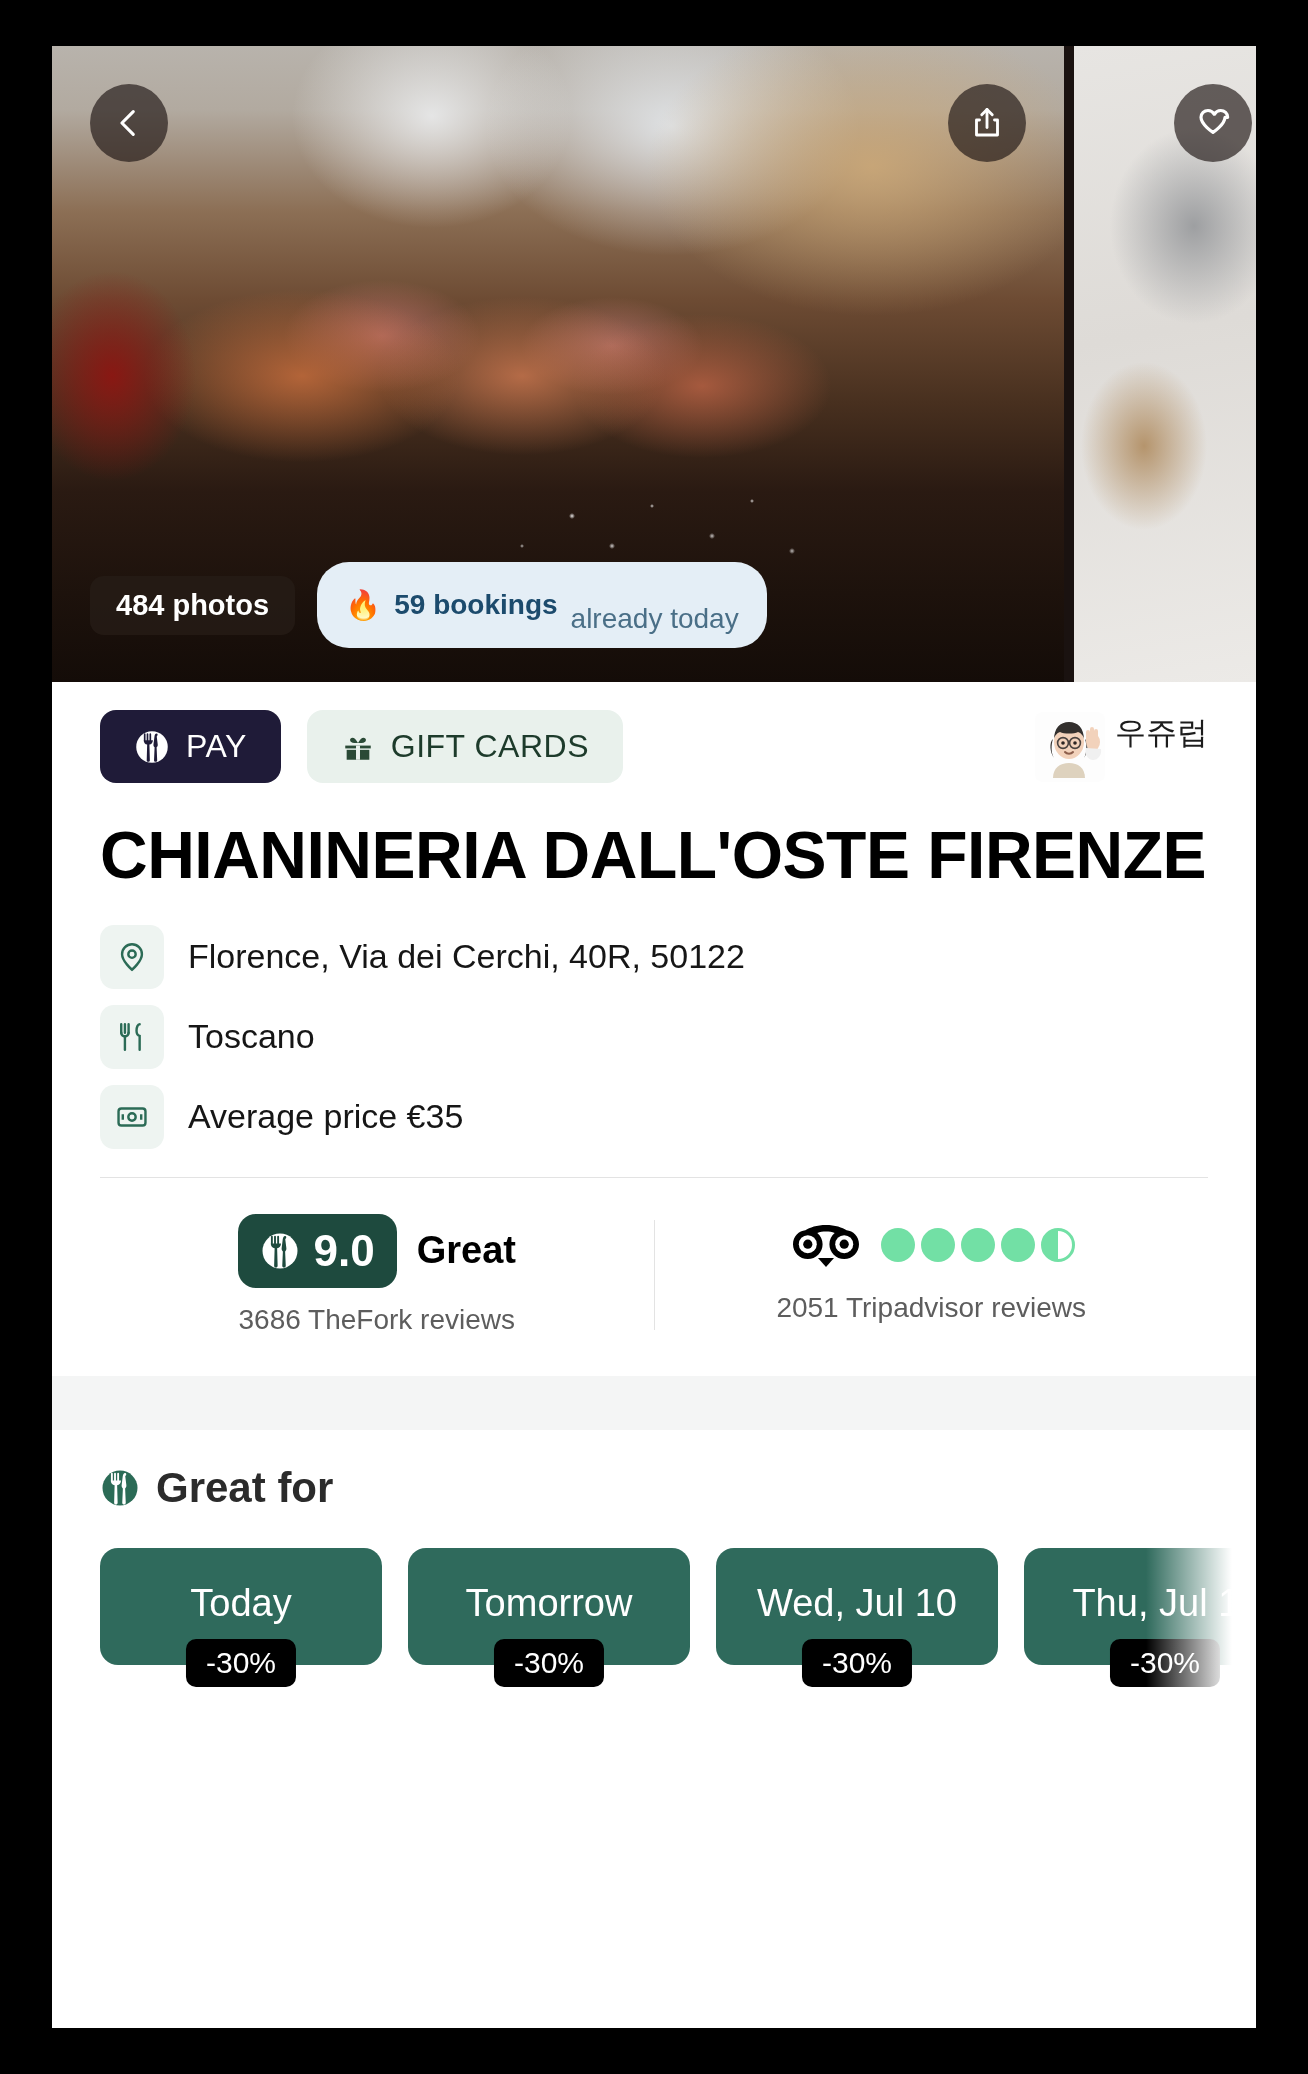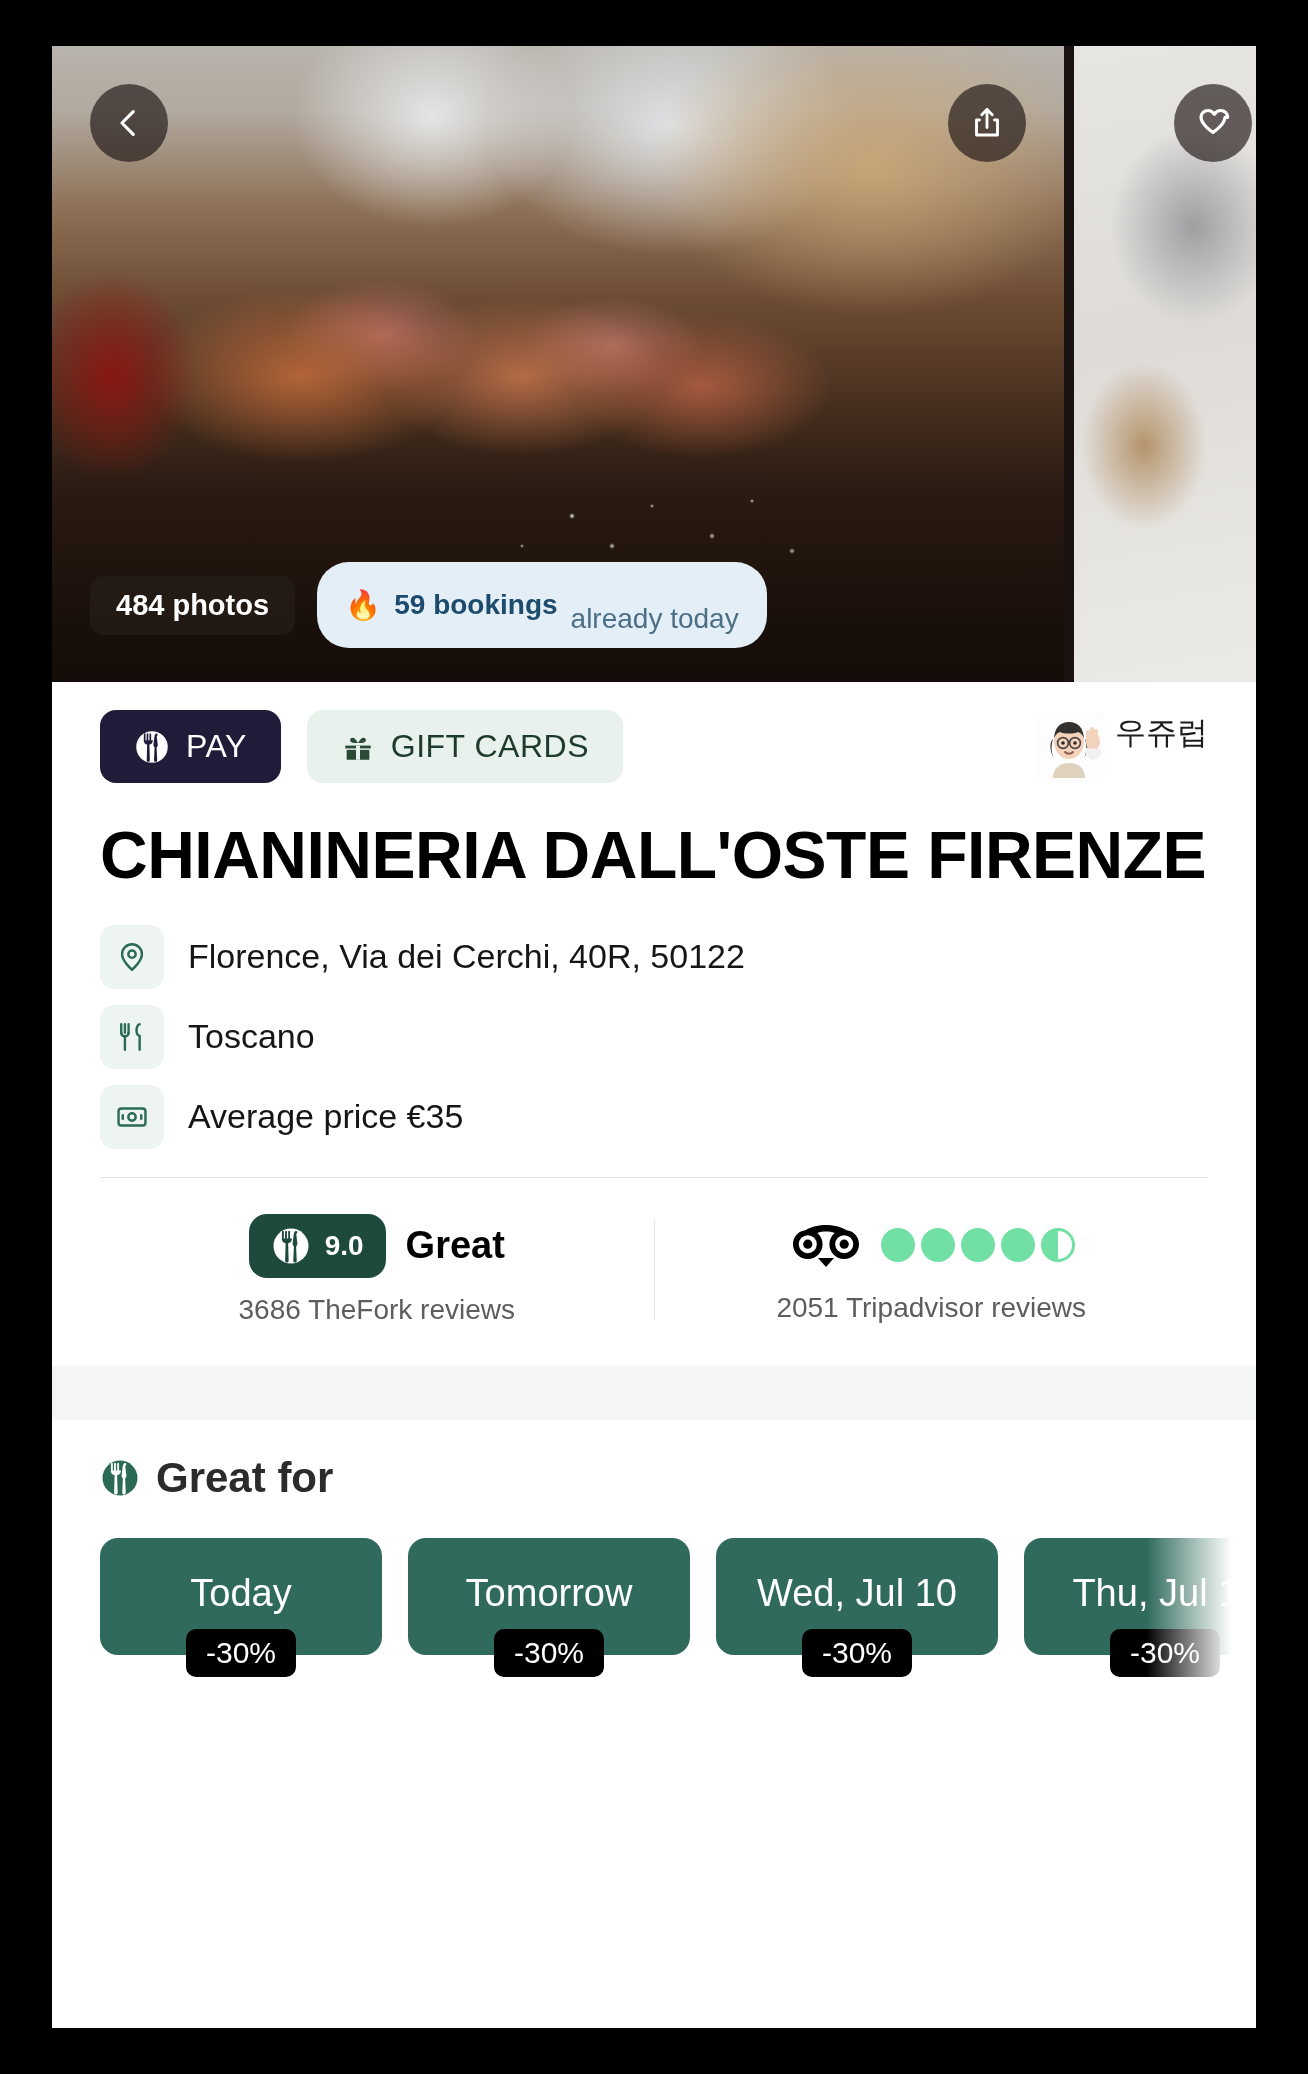--- a/index.html
+++ b/index.html
@@ -196,21 +196,21 @@
     display: flex; flex-direction: column;
     align-items: center; gap: 16px;
   }
   .rating-sep { width: 1px; background: #e3e3e3; margin: 6px 0; }
   .score-pill {
     background: #1e4a3e;
     border-radius: 18px;
     padding: 12px 22px;
     display: flex; align-items: center; gap: 14px;
   }
-  .score-num { color: #fff; font-size: 28px; font-weight: 700; }
+  .score-num { color: #fff; font-size: 44px; font-weight: 700; }
   .score-row { display: flex; align-items: center; gap: 20px; }
   .score-word { font-size: 38px; font-weight: 700; color: #000; }
   .review-count { font-size: 28px; color: #5d5d5d; }
   .ta-row { display: flex; align-items: center; gap: 16px; height: 62px; }
   .bubbles { display: flex; align-items: center; gap: 6px; }
   .bub {
     width: 34px; height: 34px; border-radius: 50%;
     background: #72e0a5;
   }
   .bub-half {

